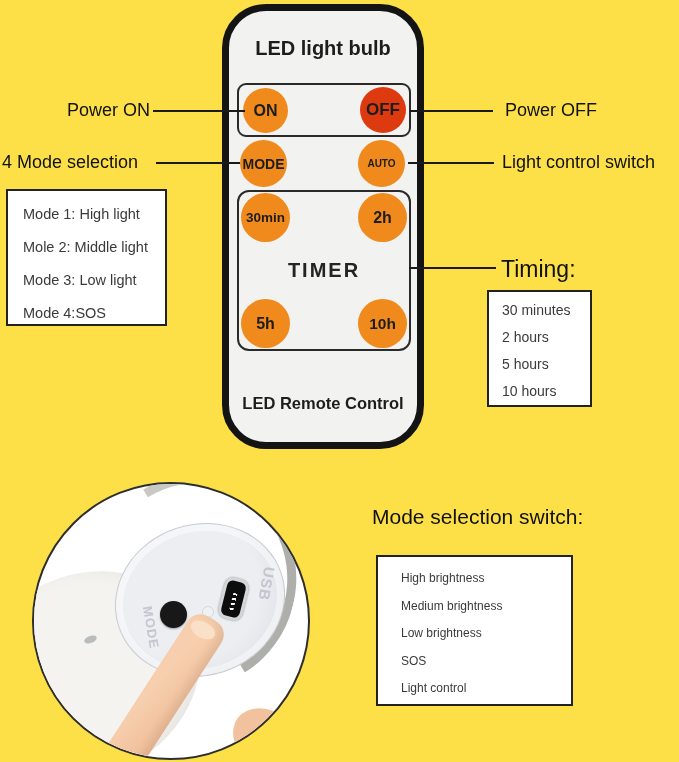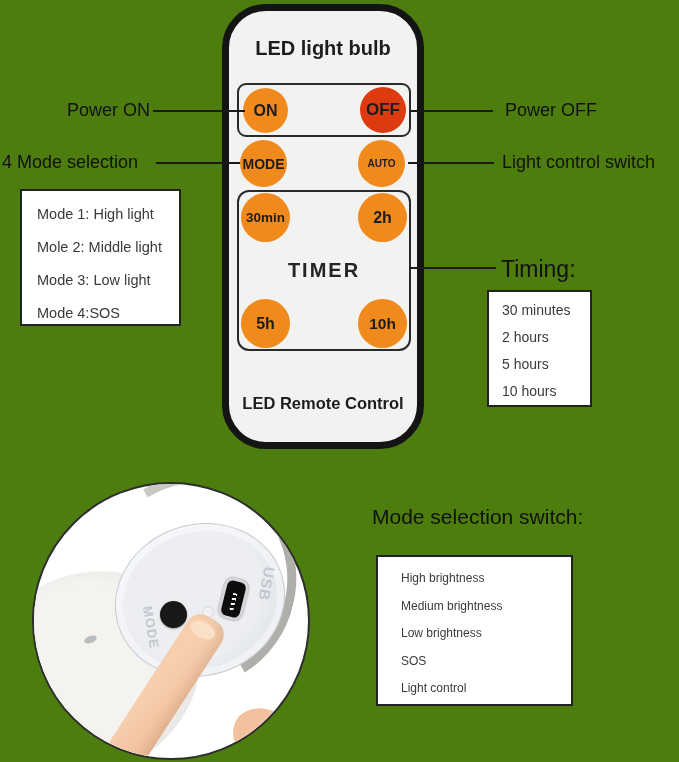--- a/index.html
+++ b/index.html
@@ -1,18 +1,18 @@
 <!DOCTYPE html>
 <html><head>
 <meta charset="utf-8">
 <style>
   * { margin:0; padding:0; box-sizing:border-box; }
   html,body { background:#ffffff; }
   body { font-family:"Liberation Sans", sans-serif; color:#1c1c1c; }
-  .stage { position:relative; width:679px; height:762px; background:#4d7c0f; overflow:hidden; }
+  .stage { position:relative; width:679px; height:762px; background:#fde047; overflow:hidden; }
 
   
   .remote { position:absolute; left:222px; top:4px; width:202px; height:445px;
             background:#f2f2f0; border:7px solid #141414; border-radius:44px; }
   .remote-title { position:absolute; left:0; top:26px; width:100%; text-align:center;
                   font-size:20px; font-weight:bold; color:#1d1d1d; }
   .group-box { position:absolute; border:2px solid #2a2a2a; background:transparent; }
   .power-box { left:8px; top:72px; width:174px; height:54px; border-radius:9px; }
   .timer-box { left:8px; top:179px; width:174px; height:161px; border-radius:12px; }
   .btn { position:absolute; border-radius:50%; display:flex; align-items:center;
@@ -26,21 +26,21 @@
 
   
   .cline { position:absolute; height:2px; background:#1a1a1a; z-index:5; }
 
   
   .label { position:absolute; font-size:18px; color:#111; white-space:nowrap; }
   .label-big { font-size:23px;text-align:right; }
   .note-box { position:absolute; border:2px solid #222; background:#fff; color:#3a3a3a; }
   .note-box .line { white-space:nowrap; }
 
-  .mode-box { left:20px; top:189px; width:161px; height:137px; padding:7px 0 8px 15px; }
+  .mode-box { left:6px; top:189px; width:161px; height:137px; padding:7px 0 8px 15px; }
   .mode-box .line { font-size:14.5px; line-height:33px; }
 
   .timing-box { left:487px; top:290px; width:105px; height:117px; padding:5px 0 0 13px; border-width:2px; }
   .timing-box .line { font-size:14px; line-height:27px; }
 
   .switch-box { left:376px; top:555px; width:197px; height:151px; padding:8px 0 0 23px; }
   .switch-box .line { font-size:12px; line-height:27.5px; }
 
   
   .photo { position:absolute; left:32px; top:482px; width:278px; height:278px;

